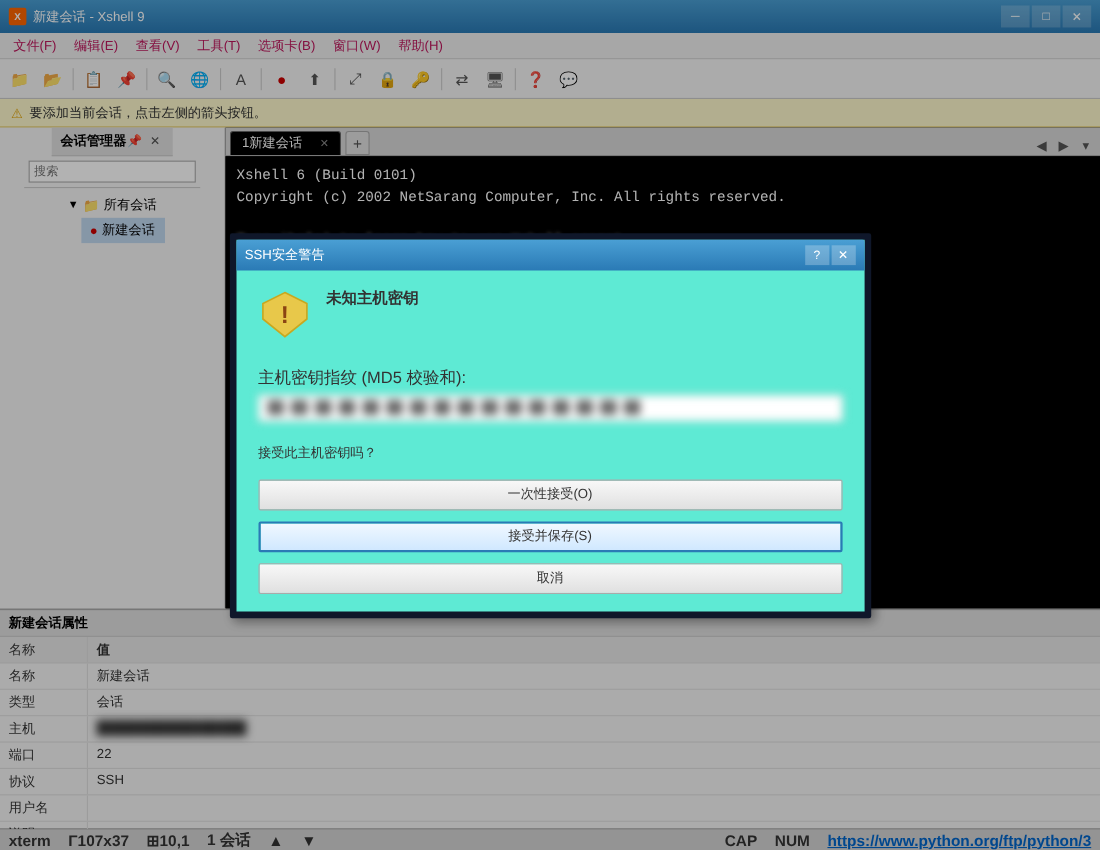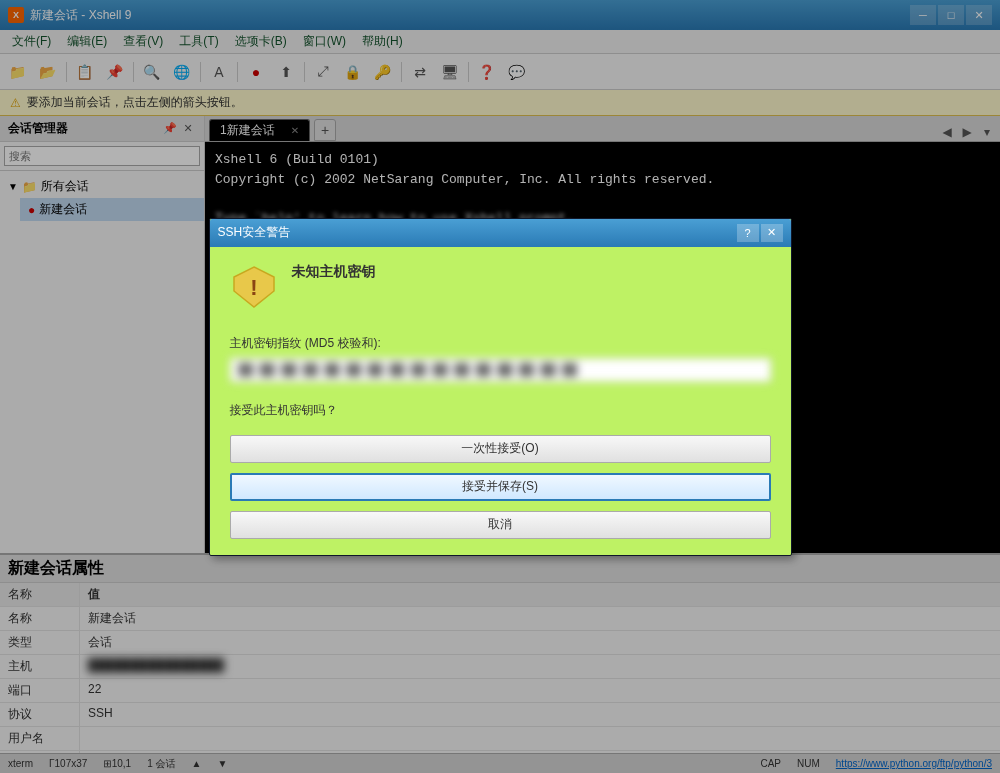--- a/index.html
+++ b/index.html
@@ -56,21 +56,21 @@
       height: 24px;
       display: flex;
       align-items: center;
       padding: 0 4px;
       border-bottom: 1px solid #ccc;
     }
     .menu-item {
       padding: 18px 8px;
       cursor: pointer;
       font-size: 12px;
-      color: #14532d;
+      color: #be185d;
     }
 
     
     .toolbar {
       background: #f5f5f5;
       height: 36px;
       display: flex;
       align-items: center;
       padding: 0 4px;
       border-bottom: 1px solid #ccc;
@@ -115,20 +115,21 @@
       height: calc(773px - 30px - 24px - 36px - 26px - 30px - 20px);
     }
 
     
     .sidebar {
       width: 205px;
       background: #f5f5f5;
       border-right: 1px solid #ccc;
       display: flex;
       flex-direction: column;
+      align-items: center;
     }
     .sidebar-header {
       background: #e0e0e0;
       padding: 4px 8px;
       font-size: 12px;
       font-weight: bold;
       border-bottom: 1px solid #ccc;
       display: flex;
       align-items: center;
       justify-content: space-between;
@@ -262,21 +263,21 @@
     .properties-panel {
       height: 200px;
       background: #f5f5f5;
       border-top: 2px solid #aaa;
       display: flex;
       flex-direction: column;
     }
     .properties-header {
       background: #e0e0e0;
       padding: 3px 8px;
-      font-size: 16px;
+      font-size: 12px;
       font-weight: bold;
       border-bottom: 1px solid #ccc;
     }
     .properties-table {
       flex: 1;
       overflow-y: auto;
     }
     .prop-row {
       display: flex;
       border-bottom: 1px solid #e0e0e0;
@@ -296,43 +297,44 @@
     }
 
     
     .status-bar {
       background: #d4d4d4;
       height: 20px;
       border-top: 1px solid #aaa;
       display: flex;
       align-items: center;
       padding: 0 8px;
-      font-size: 10px;
+      font-size: 14px;
       color: #333;
       gap: 16px;
+      font-weight: bold;
     }
     .status-item { white-space: nowrap; }
     .status-spacer { flex: 1; }
 
     
     .modal-overlay {
       position: fixed;
       top: 0; left: 0;
       width: 1000px; height: 773px;
       background: rgba(0,0,0,0.3);
       display: flex;
       align-items: center;
       justify-content: center;
       z-index: 100;
     }
 
     
     .dialog {
-      background: #bef264;
-      border: 1px solid #0f172a;
+      background: #5eead4;
+      border: 6px solid #0f172a;
       box-shadow: 3px 3px 10px rgba(0,0,0,0.4);
       width: 583px;
       border-radius: 2px;
     }
     .dialog-title-bar {
       background: linear-gradient(to bottom, #4a9fd4, #2a7ab5);
       height: 28px;
       display: flex;
       align-items: center;
       padding: 0 8px;
@@ -379,21 +381,21 @@
     .dialog-body-text {
       font-size: 12px;
       color: #333;
       line-height: 1.6;
     }
     .dialog-fingerprint-section {
       margin: 12px 0;
       padding: 8px 0;
     }
     .dialog-fingerprint-label {
-      font-size: 12px;
+      font-size: 15px;
       color: #333;
       margin-bottom: 6px;
     }
     .dialog-fingerprint-value {
       background: white;
       border: 1px solid #ccc;
       padding: 4px 8px;
       font-family: 'Courier New', monospace;
       font-size: 12px;
       color: #666;

